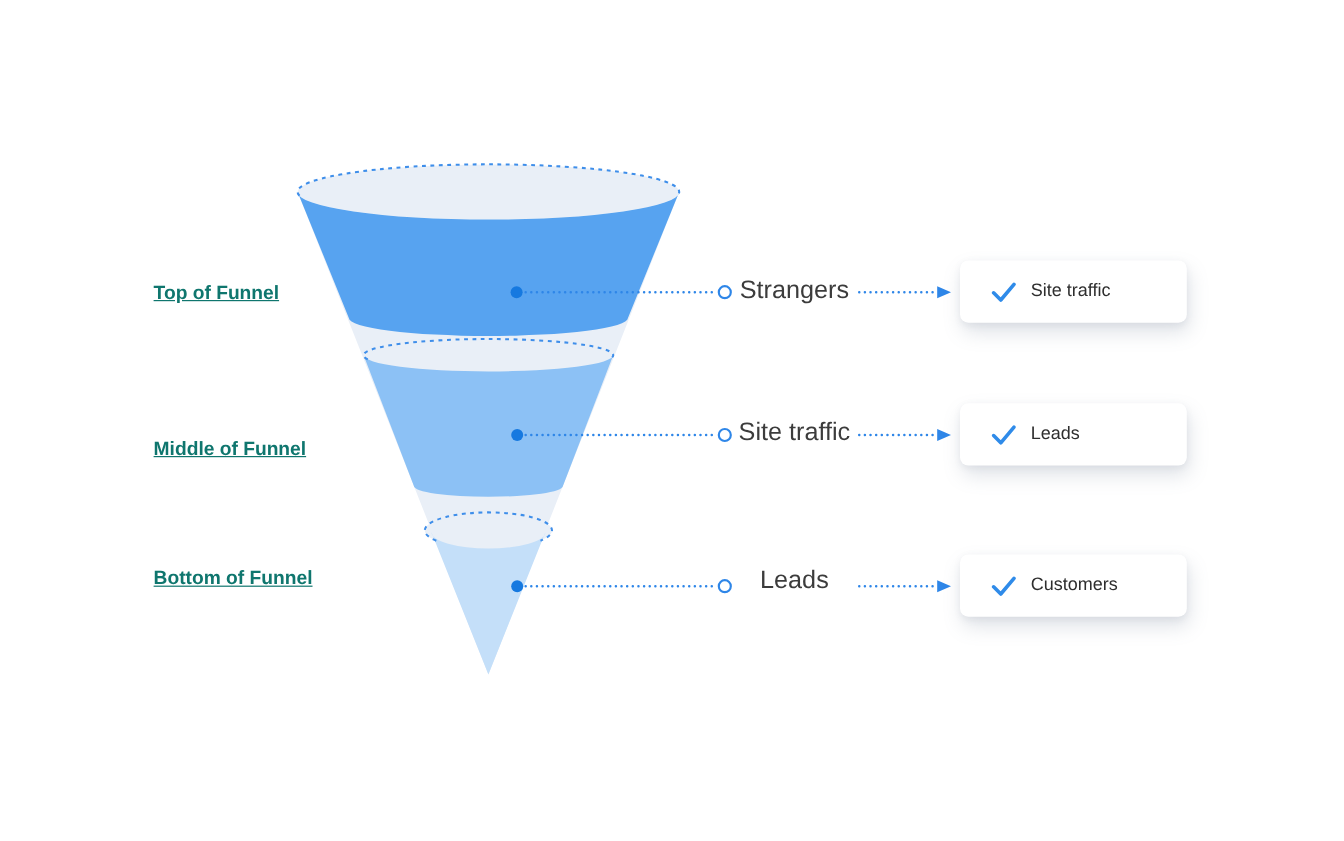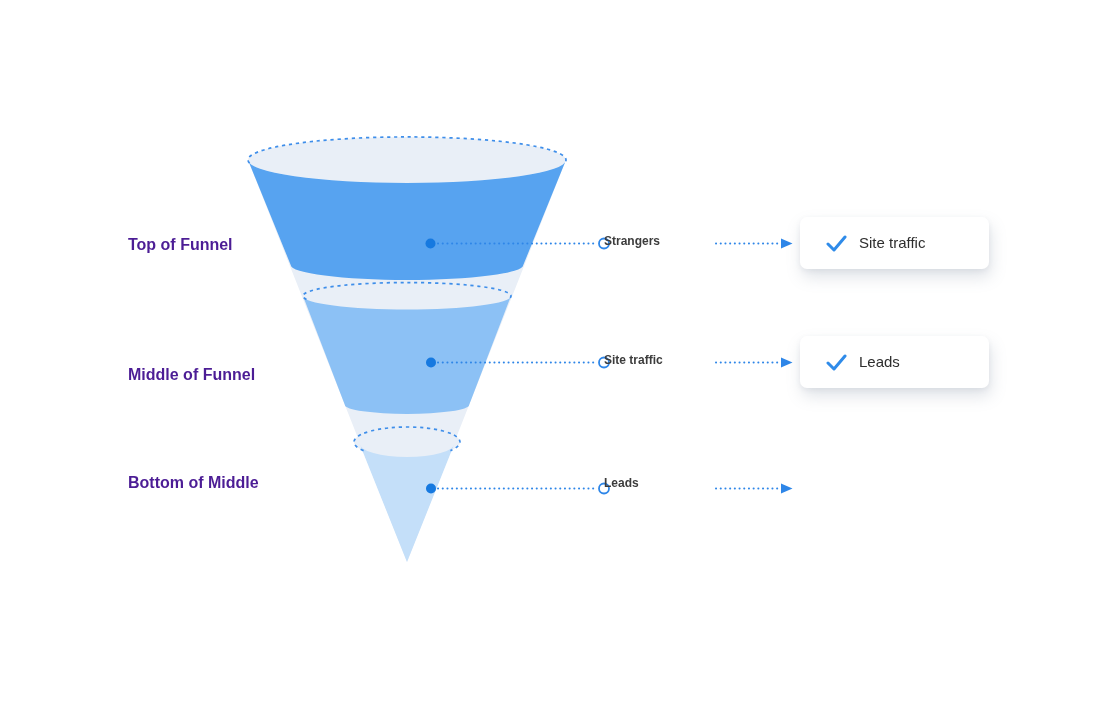--- a/index.html
+++ b/index.html
@@ -16,34 +16,35 @@
     position: absolute;
     left: 0; top: 0;
     width: 1120px; height: 701px;
   }
   .side-label {
     position: absolute;
     left: 128px;
     font-size: 16px;
     line-height: 22px;
     font-weight: 700;
-    color: #4c1d95;
+    color: #0f766e;
     white-space: nowrap;
+    text-decoration: underline;
   }
   .side-label.row-0 { top: 234px; }
   .side-label.row-1 { top: 364px; }
   .side-label.row-2 { top: 472px; }
   .funnel-label {
     position: absolute;
     left: 604px;
     width: 116px;
-    text-align: left;
-    font-size: 12px;
+    text-align: center;
+    font-size: 21px;
     line-height: 21px;
-    font-weight: 700;
+    font-weight: 400;
     color: #3c3c3c;
     white-space: nowrap;
   }
   .funnel-label.row-0 { top: 231px; }
   .funnel-label.row-1 { top: 350px; }
   .funnel-label.row-2 { top: 473px; }
   .stage-card {
     position: absolute;
     left: 800px;
     width: 189px;
@@ -106,32 +107,38 @@
 
     <path d="M 438,488.5 H 597" stroke="#2E86E8" stroke-width="2" fill="none" stroke-dasharray="0.1 4.6" stroke-linecap="round"></path>
     <circle cx="431" cy="488.5" r="5" fill="#1679E0"></circle>
     <circle cx="604" cy="488.5" r="5" fill="#ffffff" stroke="#2E86E8" stroke-width="1.8"></circle>
     <path d="M 716,488.5 H 781" stroke="#2E86E8" stroke-width="2" fill="none" stroke-dasharray="0.1 4.6" stroke-linecap="round"></path>
     <path d="M 781,483.5 L 792.5,488.5 L 781,493.5 Z" fill="#2E86E8"></path>
   </svg>
 
   <div class="side-label row-0">Top of Funnel</div>
   <div class="side-label row-1">Middle of Funnel</div>
-  <div class="side-label row-2">Bottom of Middle</div>
+  <div class="side-label row-2">Bottom of Funnel</div>
 
   <div class="funnel-label row-0">Strangers</div>
   <div class="funnel-label row-1">Site traffic</div>
   <div class="funnel-label row-2">Leads</div>
 
   <div class="stage-card row-0">
     <svg class="check-icon" width="21" height="17" viewBox="0 0 21 17">
       <polyline points="2,9 8,15 19,2" fill="none" stroke="#2F8BE9" stroke-width="3" stroke-linecap="round" stroke-linejoin="round"></polyline>
     </svg>
     <span class="card-label">Site traffic</span>
   </div>
   <div class="stage-card row-1">
     <svg class="check-icon" width="21" height="17" viewBox="0 0 21 17">
       <polyline points="2,9 8,15 19,2" fill="none" stroke="#2F8BE9" stroke-width="3" stroke-linecap="round" stroke-linejoin="round"></polyline>
     </svg>
     <span class="card-label">Leads</span>
   </div>
+  <div class="stage-card row-2">
+    <svg class="check-icon" width="21" height="17" viewBox="0 0 21 17">
+      <polyline points="2,9 8,15 19,2" fill="none" stroke="#2F8BE9" stroke-width="3" stroke-linecap="round" stroke-linejoin="round"></polyline>
+    </svg>
+    <span class="card-label">Customers</span>
+  </div>
 
 </div>
 
 </body></html>

